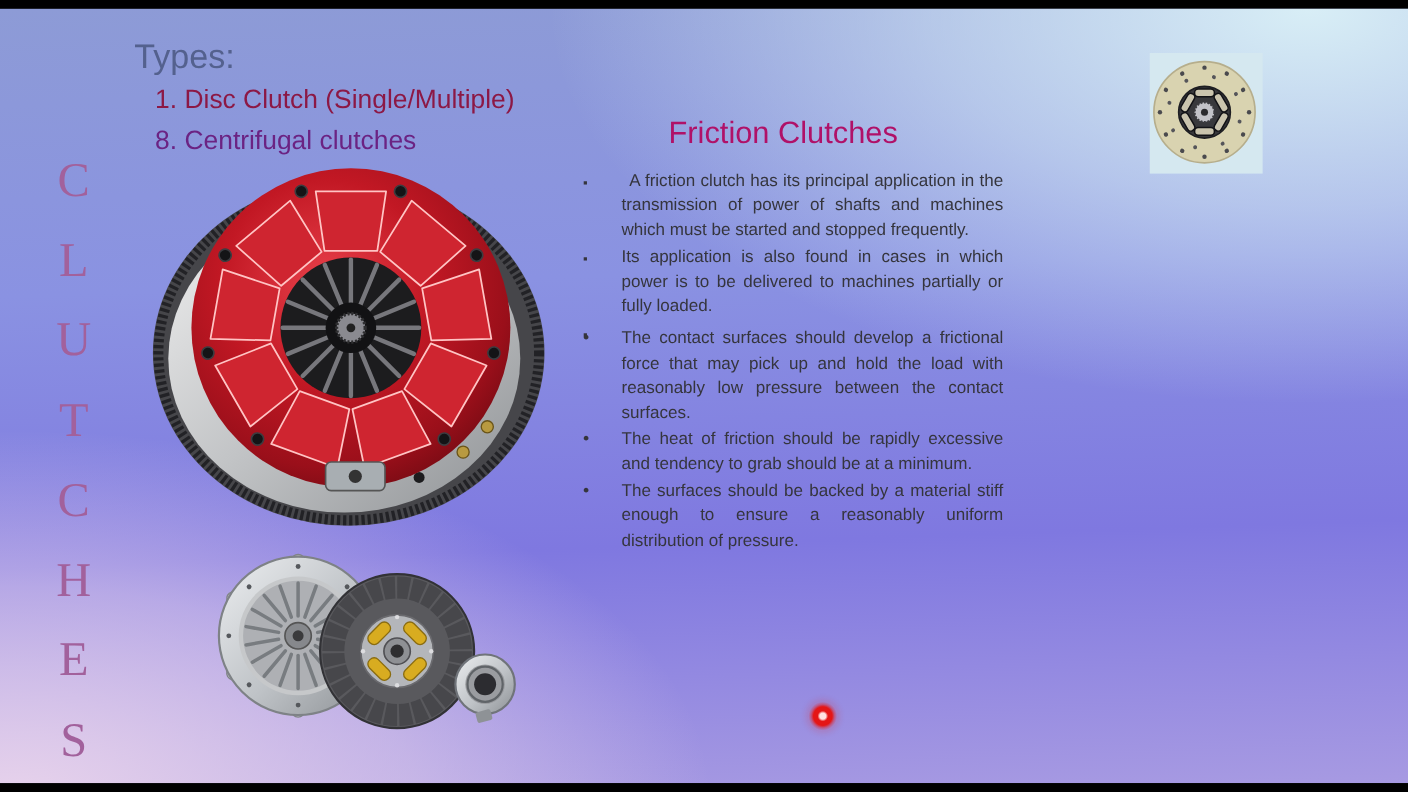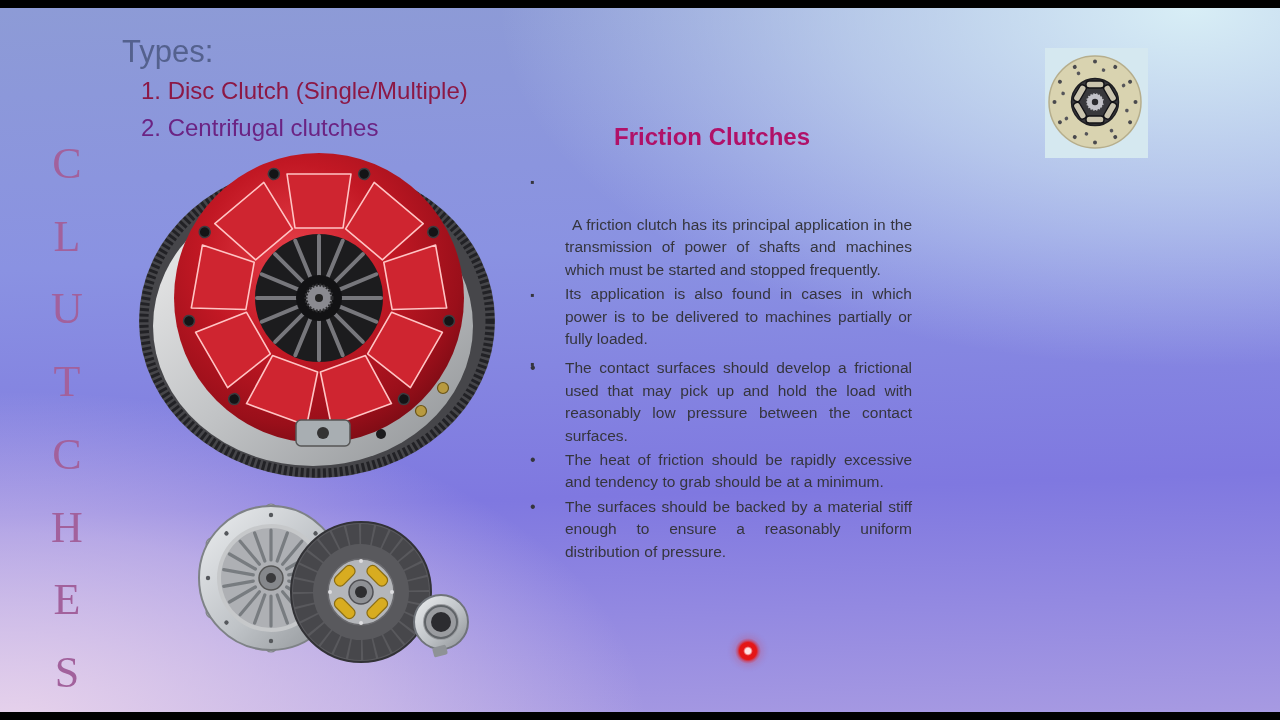--- a/index.html
+++ b/index.html
@@ -17,25 +17,25 @@
     justify-content:space-between;align-items:center;font-family:"Liberation Serif",serif;
     font-size:44px;color:#a2619c;}
   
   .types{position:absolute;left:122px;top:26px;font-family:Liberation Sans, sans-serif;}
   .types-heading{font-size:31px;color:#54618e;}
   .types-item{font-size:24px;margin-top:9px;margin-left:19px;}
   .types-item.one{color:#8c1845;margin-top:7px;}
   .types-item.two{color:#6b2383;}
   
   .content{position:absolute;left:512px;top:96px;width:400px;}
-  .slide-title{font-size:24px;line-height:34px;text-align:center;color:#b01168;font-weight:bold;margin:16px;}
+  .slide-title{font-size:28px;line-height:34px;text-align:center;color:#b01168;font-weight:normal;margin:0;}
   .bullets{list-style:none;margin:16px 0 0 0;padding:0;color:#35353d;}
   .bullets li{position:relative;padding-left:53px;text-align:justify;font-size:15.5px;line-height:22.4px;margin-bottom:2px;}
   .bullets li.gap{margin-top:7px;}
-  .bullets li:first-child .btext{display:inline-block;text-indent:7px;margin-top:44px;}
+  .bullets li:first-child .btext{display:inline-block;text-indent:7px;}
   .marker{position:absolute;left:18px;top:0;}
   .m-square{font-size:12px;top:1px;}
   .m-round{font-size:16px;}
   
   .img-main{position:absolute;left:138px;top:140px;width:362px;height:334px;}
   .img-kit{position:absolute;left:193px;top:490px;width:278px;height:174px;}
   .img-corner{position:absolute;left:1045px;top:40px;width:103px;height:110px;}
   
   .laser{position:absolute;left:735px;top:630px;width:26px;height:26px;border-radius:50%;
     background:radial-gradient(circle, #ffe2e2 0 15%, #e41616 26% 46%, rgba(228,22,22,0.45) 58%, rgba(228,22,22,0) 75%);
@@ -56,21 +56,21 @@
       <span>T</span>
       <span>C</span>
       <span>H</span>
       <span>E</span>
       <span>S</span>
     </div>
 
     <div class="types">
       <div class="types-heading">Types:</div>
       <div class="types-item one">1. Disc Clutch (Single/Multiple)</div>
-      <div class="types-item two">2. Centrifugal clutches</div>
+      <div class="types-item two">8. Centrifugal clutches</div>
     </div>
 
     <svg class="img-main" viewBox="0 0 362 334">
       <defs>
         <radialGradient id="redg" cx="42%" cy="36%" r="72%">
           <stop offset="0%" stop-color="#e8404a"></stop>
           <stop offset="45%" stop-color="#c21824"></stop>
           <stop offset="80%" stop-color="#9a0f1a"></stop>
           <stop offset="100%" stop-color="#6e0a12"></stop>
         </radialGradient>
@@ -230,21 +230,21 @@
         </li>
         <li>
           <span class="marker m-square">▪</span>
           <span class="btext">Its application is also found in cases in which power is to be delivered to machines partially or fully loaded.</span>
         </li>
         <li>
           <span class="marker m-square">▪</span>
         </li>
         <li class="gap">
           <span class="marker m-round">•</span>
-          <span class="btext">The contact surfaces should develop a frictional used that may pick up and hold the load with reasonably low pressure between the contact surfaces.</span>
+          <span class="btext">The contact surfaces should develop a frictional force that may pick up and hold the load with reasonably low pressure between the contact surfaces.</span>
         </li>
         <li>
           <span class="marker m-round">•</span>
           <span class="btext">The heat of friction should be rapidly excessive and tendency to grab should be at a minimum.</span>
         </li>
         <li>
           <span class="marker m-round">•</span>
           <span class="btext">The surfaces should be backed by a material stiff enough to ensure a reasonably uniform distribution of pressure.</span>
         </li>
       </ul>

